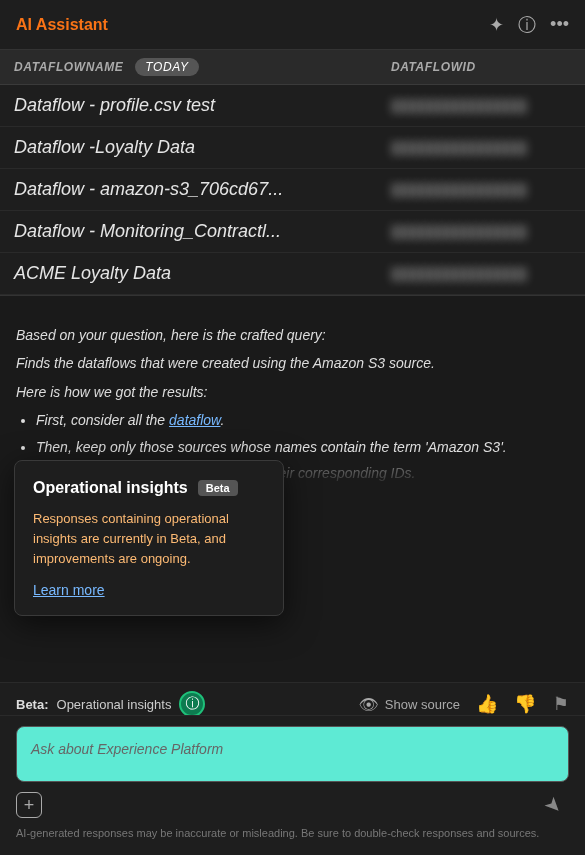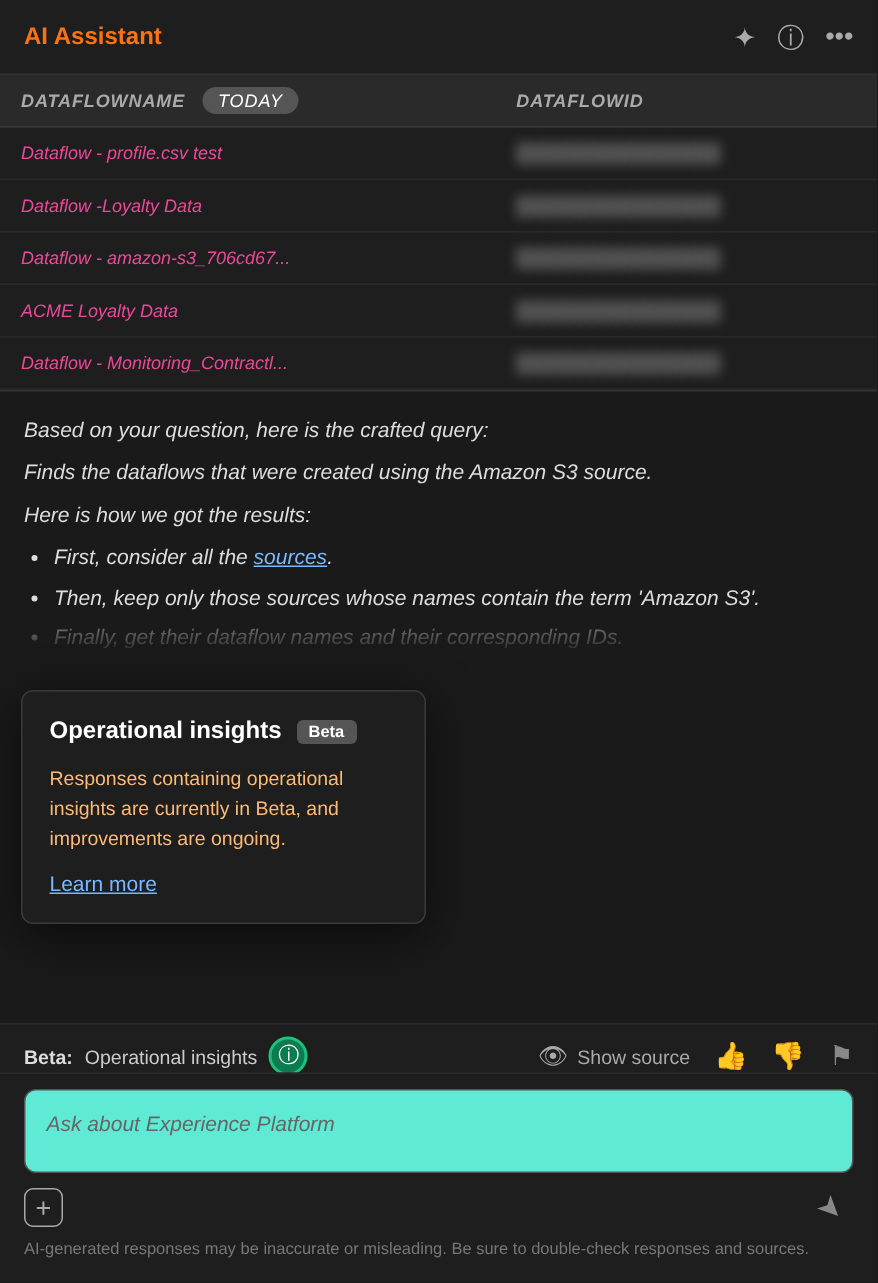--- a/index.html
+++ b/index.html
@@ -68,22 +68,22 @@
       text-align: left;
       font-size: 12px;
       font-weight: 600;
       color: #aaa;
       letter-spacing: 0.05em;
       text-transform: uppercase;
       border-bottom: 1px solid #3a3a3a;
     }
     td {
       padding: 10px 14px;
-      font-size: 12px;
-      color: #ec4899;
+      font-size: 18px;
+      color: #e5e5e5;
       border-bottom: 1px solid #2a2a2a;
     }
     .blurred {
       color: transparent;
       text-shadow: 0 0 8px rgba(255,255,255,0.25);
       user-select: none;
       font-size: 12px;
     }
     .today-badge {
       background: #555;
@@ -95,20 +95,21 @@
       margin-left: 8px;
     }
 
     
     .results-section {
       padding: 14px 16px 0 16px;
       font-size: 14px;
       color: #ddd;
       line-height: 1.6;
       flex-shrink: 0;
+      margin-top: 14px;
     }
     .results-section p {
       margin-bottom: 6px;
     }
     .results-section ul {
       padding-left: 20px;
       margin-top: 4px;
     }
     .results-section ul li {
       margin-bottom: 4px;
@@ -328,38 +329,38 @@
     </tr>
             <tr>
       <td>Dataflow -Loyalty Data</td>
       <td class="blurred">████████████████</td>
     </tr>
             <tr>
       <td>Dataflow - amazon-s3_706cd67...</td>
       <td class="blurred">████████████████</td>
     </tr>
             <tr>
-      <td>ACME Loyalty Data</td>
+      <td>Dataflow - Monitoring_Contractl...</td>
       <td class="blurred">████████████████</td>
     </tr>
             <tr>
-      <td>Dataflow - Monitoring_Contractl...</td>
+      <td>ACME Loyalty Data</td>
       <td class="blurred">████████████████</td>
     </tr>
           </tbody>
       </table>
     </div>
   </div>
 
   <div class="results-section fade-bottom">
     <p>Based on your question, here is the crafted query:</p>
     <p>Finds the dataflows that were created using the Amazon S3 source.</p>
     <p>Here is how we got the results:</p>
     <ul>
-      <li>First, consider all the <a href="#">sources</a>.</li>
+      <li>First, consider all the <a href="#">dataflow</a>.</li>
       <li>Then, keep only those sources whose names contain the term 'Amazon S3'.</li>
       <li style="opacity:0.6">Finally, get their dataflow names and their corresponding IDs.</li>
     </ul>
   </div>
 
 </div>
 
 <div class="tooltip-overlay">
   <div class="tooltip-header">
     <span class="tooltip-title">Operational insights</span>

